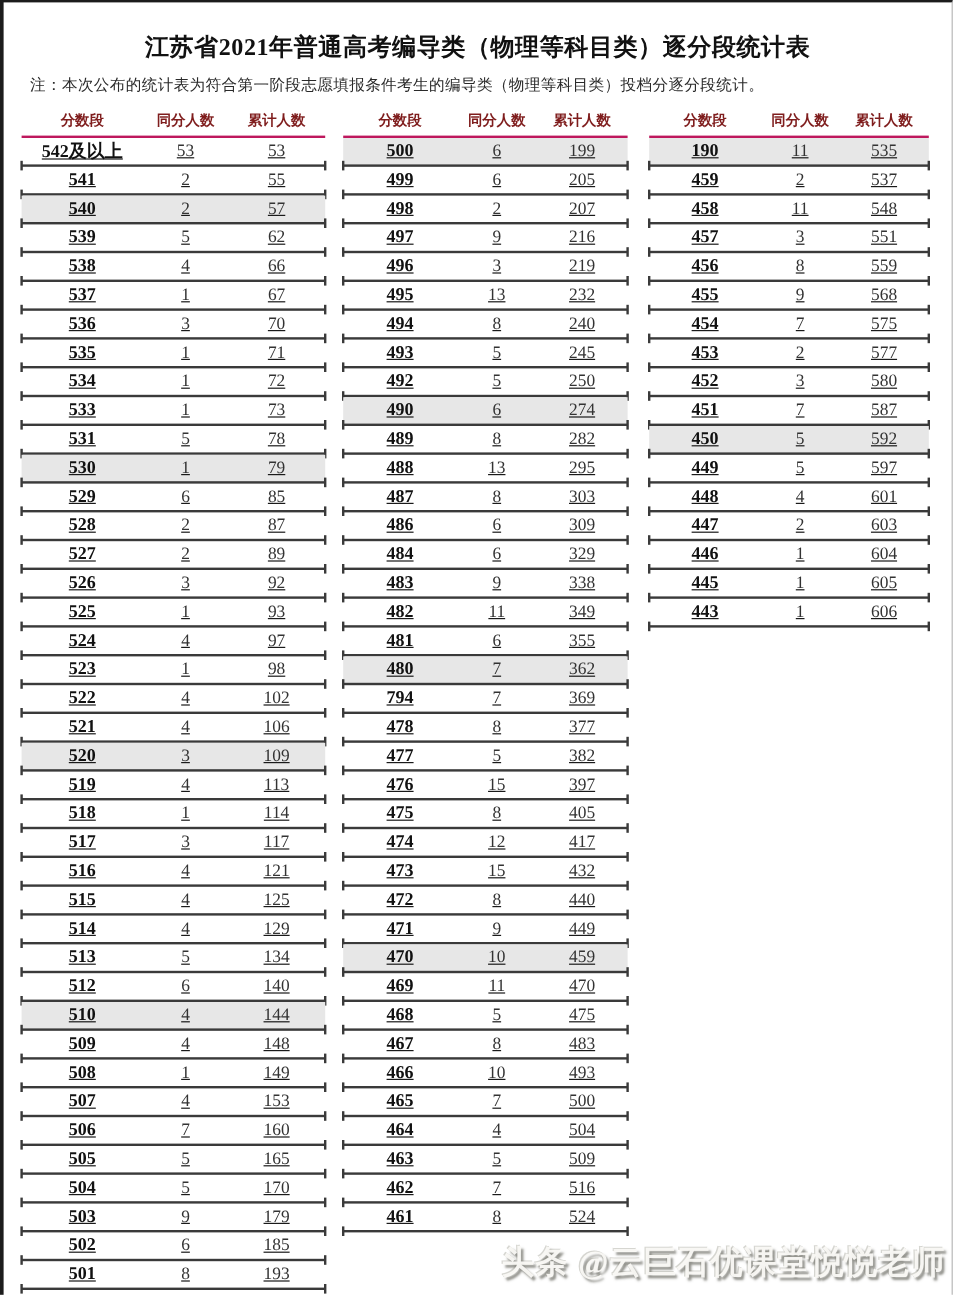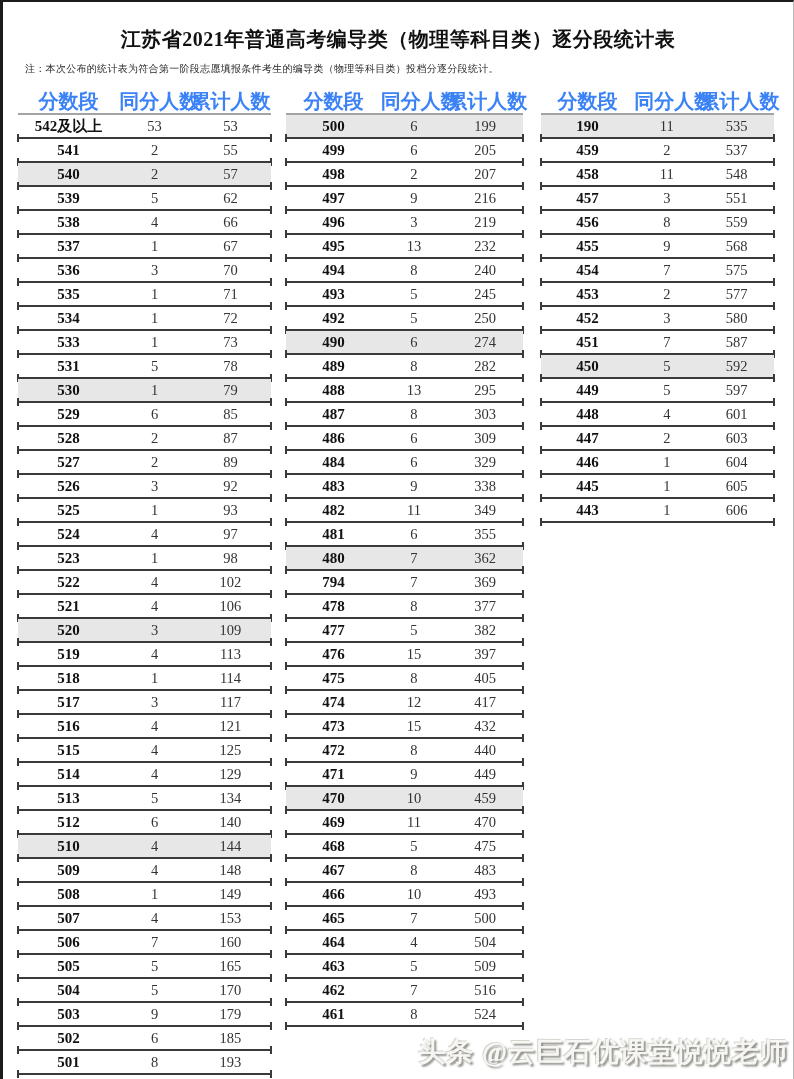--- a/index.html
+++ b/index.html
@@ -20,21 +20,21 @@
   .title {
     text-align: center;
     margin-top: 24px;
     font-size: 20px;
     font-weight: bold;
     letter-spacing: 0.5px;
     color: #111;
   }
   .note {
     margin: 9px 0 0 22px;
-    font-size: 10px;
+    font-size: 13px;
     color: #2a2a2a;
     letter-spacing: 0.3px;
   }
   .tables {
     position: absolute;
     top: 86px; left: 15px; right: 0;
     display: flex;
     align-items: flex-start;
   }
   .table { flex: 0 0 auto; }
@@ -42,26 +42,26 @@
   .table.t2 { width: 237px; margin-right: 18px; }
   .table.t3 { width: 233px; }
   .thead {
     display: grid;
     grid-template-columns: 40% 28% 32%;
     height: 25px;
     align-items: center;
   }
   .thead .cell {
     font-weight: bold;
-    font-size: 20px;
+    font-size: 12px;
     text-align: center;
     white-space: nowrap;
-    color: #3b82f6;
-  }
-  .tbody { border-top: 2px solid #a3a3a3; }
+    color: #7f1d1d;
+  }
+  .tbody { border-top: 2px solid #be185d; text-decoration: underline; }
   .row {
     display: grid;
     grid-template-columns: 40% 28% 32%;
     height: 24px;
     align-items: center;
     position: relative;
     border-bottom: 2px solid #3a3a3a;
   }
   .row.hl { background: #e7e7e7; }
   

